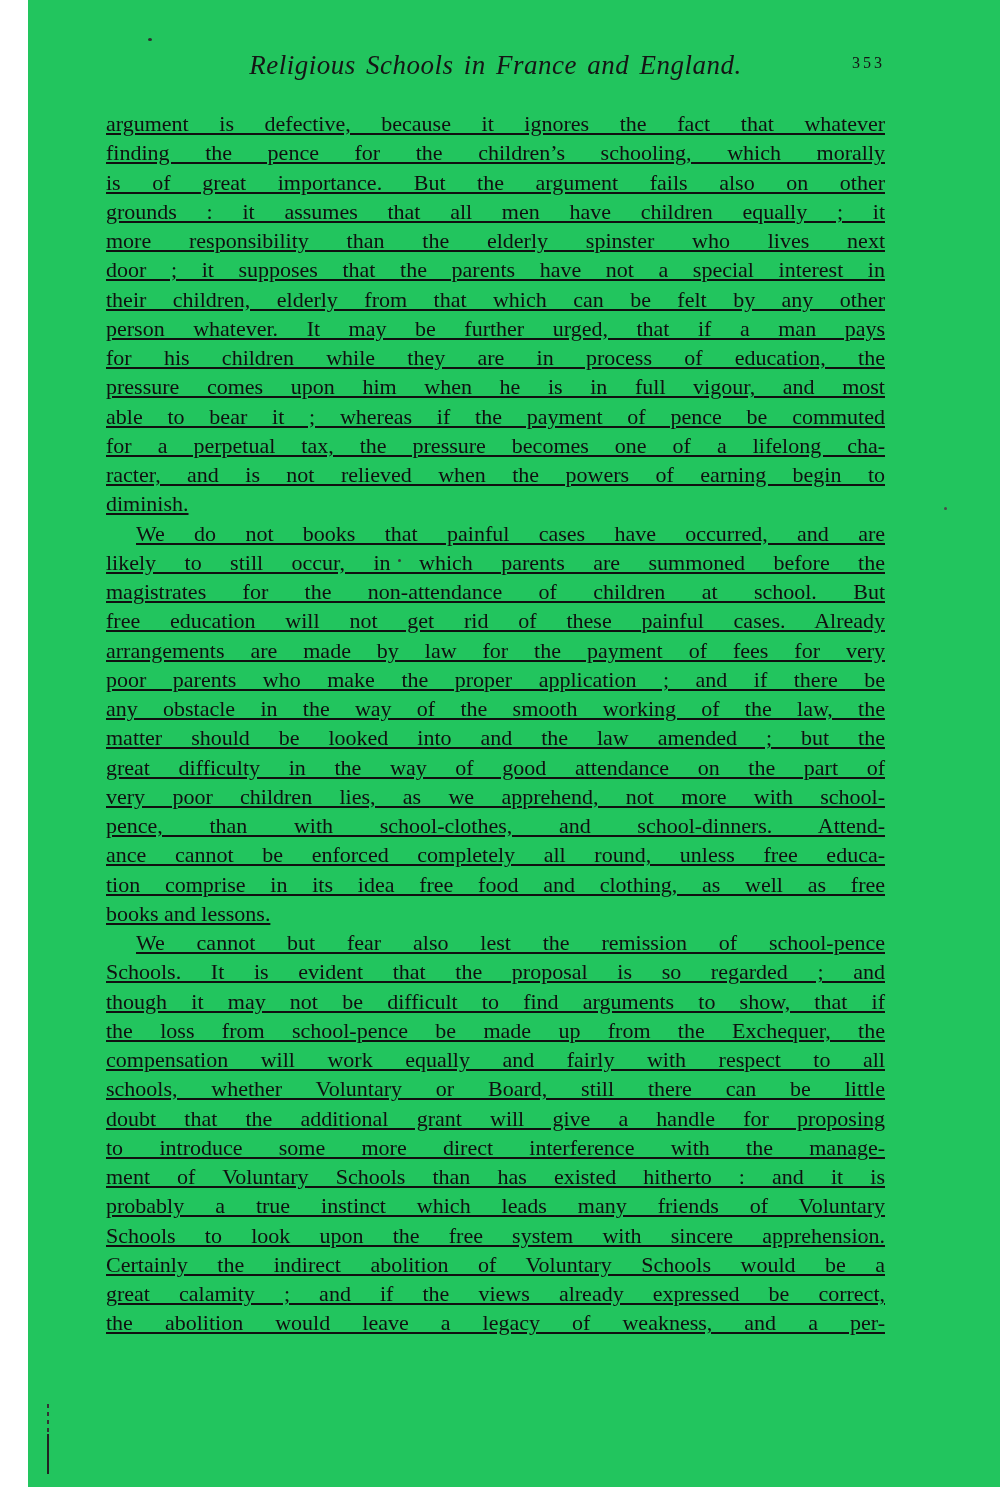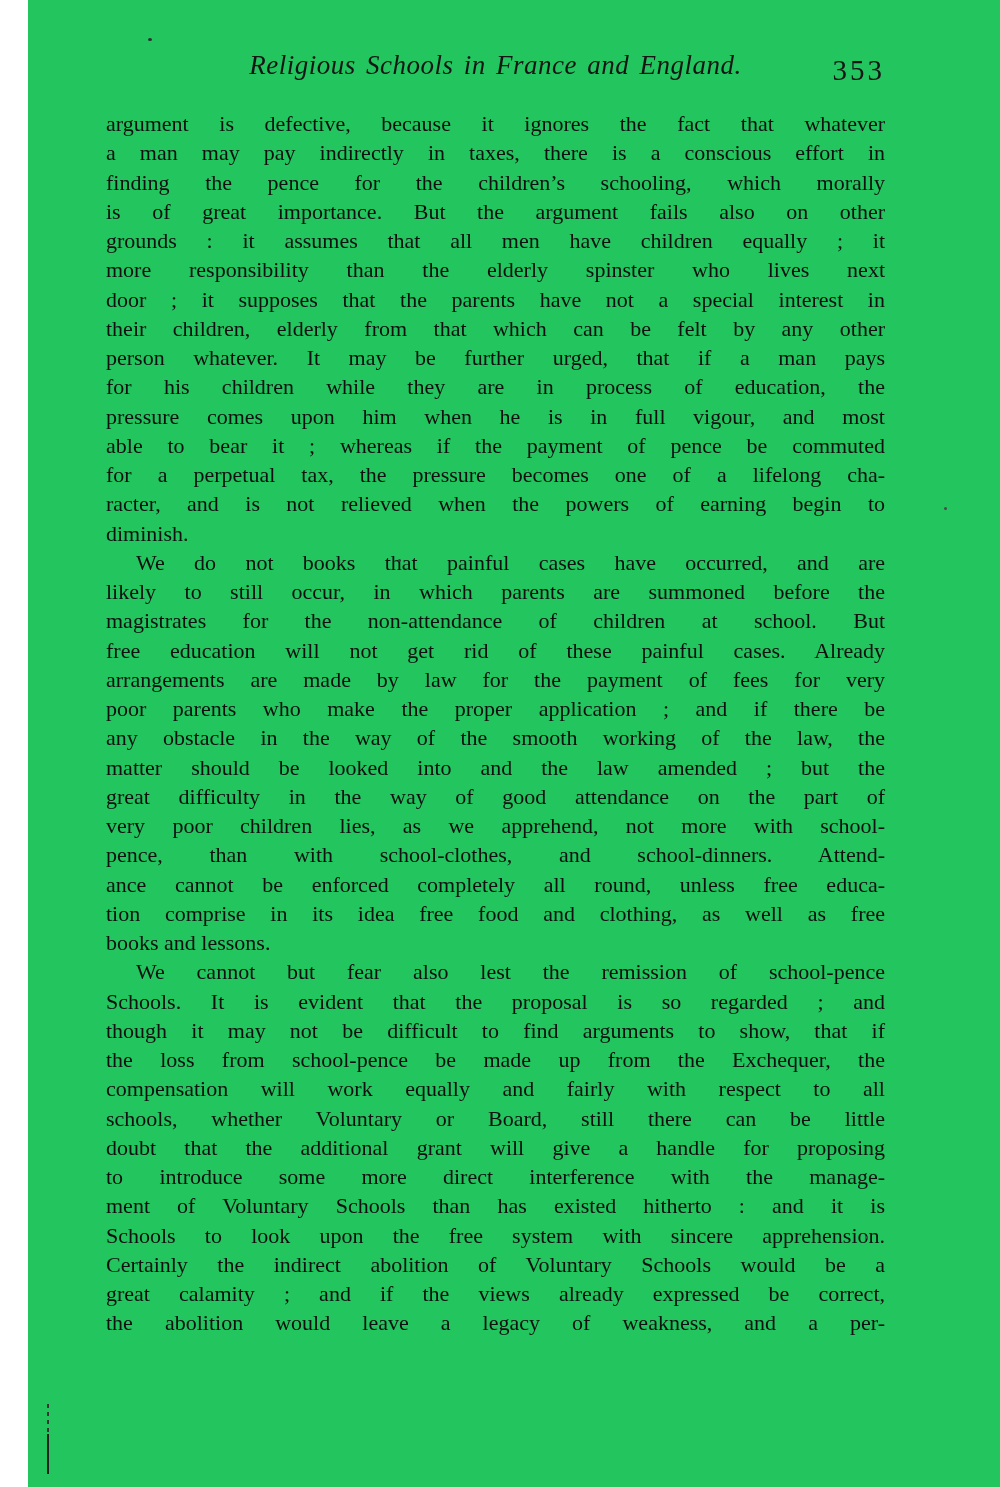--- a/index.html
+++ b/index.html
@@ -32,33 +32,33 @@
     font-style: italic;
     font-size: 27px;
     letter-spacing: 0.5px;
     word-spacing: 3px;
     color: #151515;
   }
   .page-number {
     position: absolute;
     right: 0;
     top: 4px;
-    font-size: 29px;
+    font-size: 16px;
     letter-spacing: 3px;
     color: #151515;
   }
   .page-body {
     position: absolute;
     top: 109px;
     left: 78px;
     width: 779px;
     font-size: 22px;
     line-height: 29.25px;
   }
-  .paragraph { margin: 0; }
+  .paragraph { margin: 0; text-decoration: underline; }
   .line {
     text-align: justify;
     text-align-last: justify;
     white-space: normal;
   }
   .line.indent { text-indent: 30px; }
   .line.para-end { text-align-last: left; }
 
   
   .speck {
@@ -93,21 +93,20 @@
 <div class="page">
 
   <div class="running-header">
     <div class="header-title">Religious Schools in France and England.</div>
     <div class="page-number">353</div>
   </div>
 
   <div class="page-body">
       <div class="paragraph">
         <div class="line">argument is defective, because it ignores the fact that whatever</div>
-        <div class="line">a man may pay indirectly in taxes, there is a conscious effort in</div>
         <div class="line">finding the pence for the children’s schooling, which morally</div>
         <div class="line">is of great importance. But the argument fails also on other</div>
         <div class="line">grounds : it assumes that all men have children equally ; it</div>
         <div class="line">more responsibility than the elderly spinster who lives next</div>
         <div class="line">door ; it supposes that the parents have not a special interest in</div>
         <div class="line">their children, elderly from that which can be felt by any other</div>
         <div class="line">person whatever. It may be further urged, that if a man pays</div>
         <div class="line">for his children while they are in process of education, the</div>
         <div class="line">pressure comes upon him when he is in full vigour, and most</div>
         <div class="line">able to bear it ; whereas if the payment of pence be commuted</div>
@@ -134,20 +133,21 @@
       <div class="paragraph">
         <div class="line indent">We cannot but fear also lest the remission of school-pence</div>
         <div class="line">Schools. It is evident that the proposal is so regarded ; and</div>
         <div class="line">though it may not be difficult to find arguments to show, that if</div>
         <div class="line">the loss from school-pence be made up from the Exchequer, the</div>
         <div class="line">compensation will work equally and fairly with respect to all</div>
         <div class="line">schools, whether Voluntary or Board, still there can be little</div>
         <div class="line">doubt that the additional grant will give a handle for proposing</div>
         <div class="line">to introduce some more direct interference with the manage-</div>
         <div class="line">ment of Voluntary Schools than has existed hitherto : and it is</div>
+        <div class="line">probably a true instinct which leads many friends of Voluntary</div>
         <div class="line">Schools to look upon the free system with sincere apprehension.</div>
         <div class="line">Certainly the indirect abolition of Voluntary Schools would be a</div>
         <div class="line">great calamity ; and if the views already expressed be correct,</div>
         <div class="line">the abolition would leave a legacy of weakness, and a per-</div>
       </div>
     </div>
 
   <span class="speck speck-1"></span>
   <span class="speck speck-2"></span>
   <span class="speck speck-3"></span>

